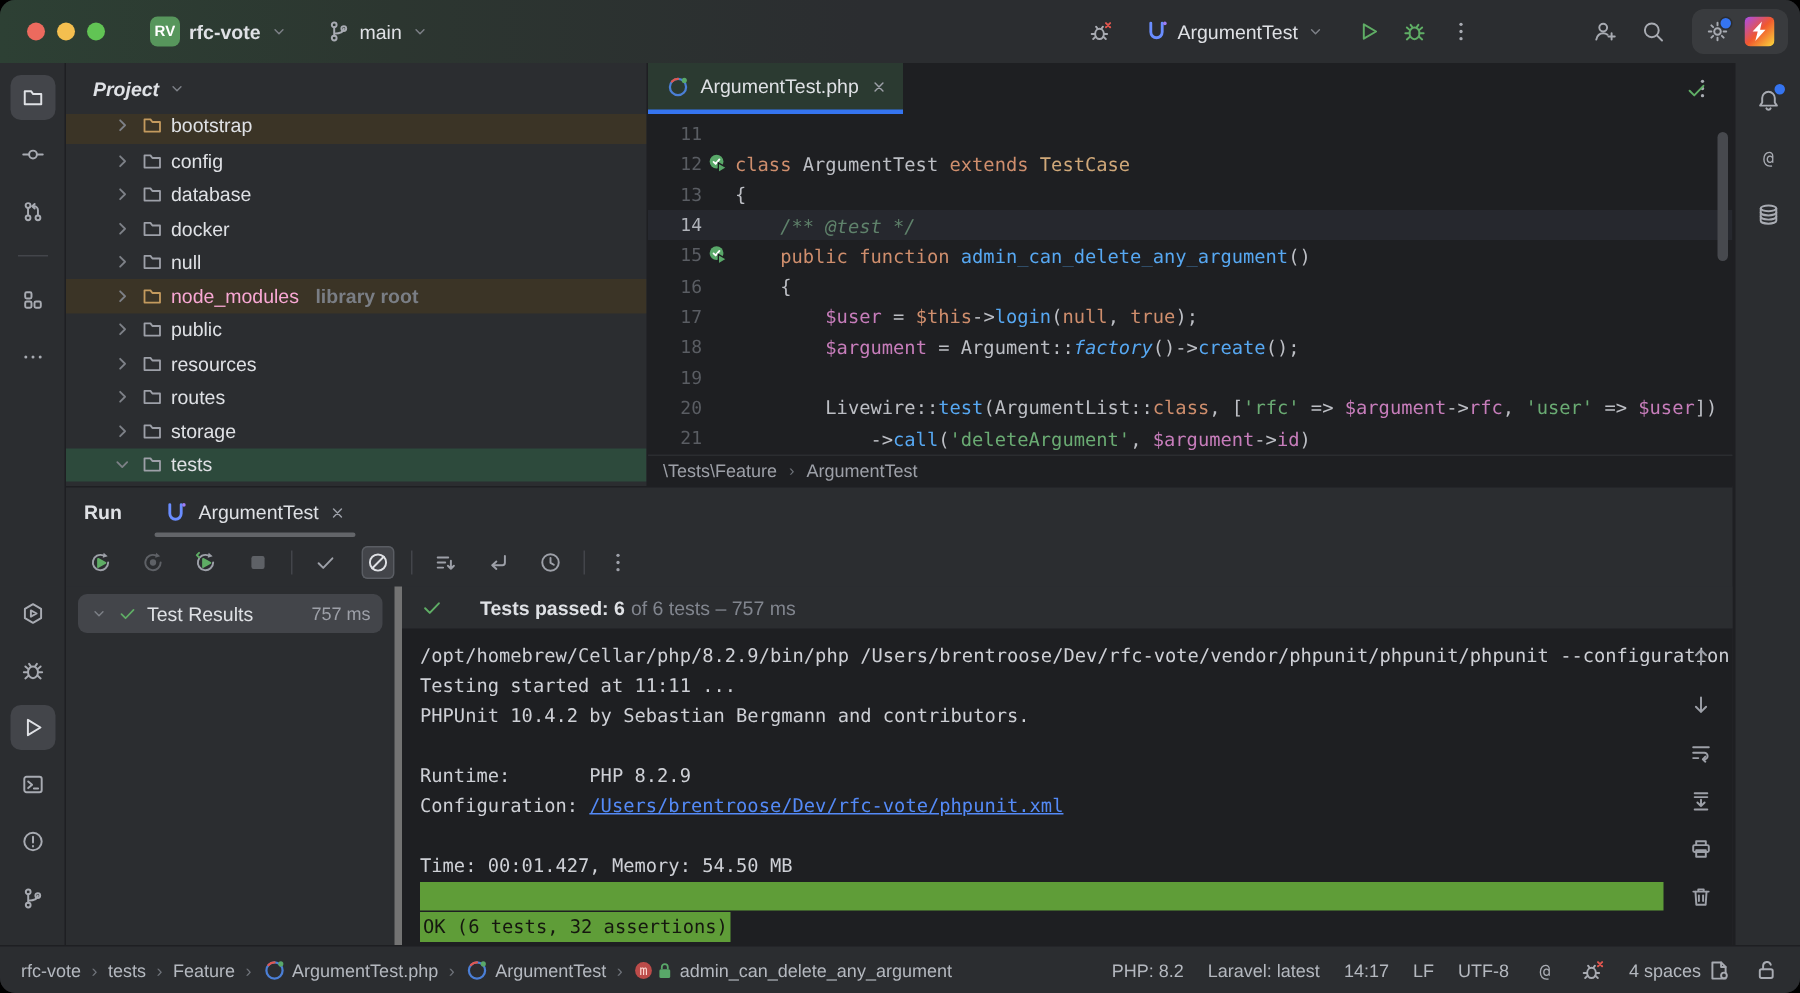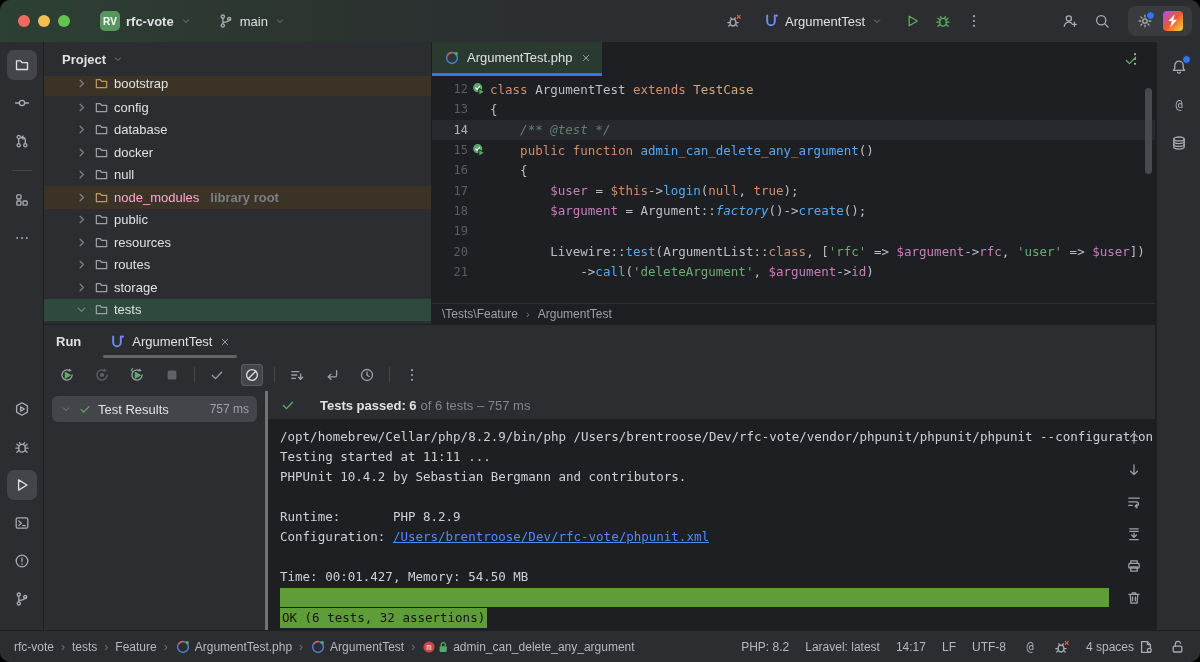--- a/index.html
+++ b/index.html
@@ -40,21 +40,21 @@
     color:#a8abb2;margin-bottom:8px;position:relative;}
   .sbtn.sel{background:#43454a;color:#dfe1e5;}
   .sdiv{width:20px;height:1px;background:#43454a;margin:6px 0 14px;}
   .spacer{flex:1;}
   .badge-dot::after{content:"";position:absolute;right:3px;top:3px;width:7px;height:7px;border-radius:50%;
     background:#3574f0;border:1px solid #2b2d30;}
 
   
   .proj{position:absolute;left:44px;top:42px;width:388px;height:282px;background:#2b2d30;
     border-right:1px solid #1e1f22;box-sizing:border-box;overflow:hidden;z-index:3;}
-  .proj-head{height:34px;display:flex;align-items:center;gap:6px;padding-left:18px;}
+  .proj-head{height:34px;display:flex;align-items:center;gap:6px;padding-left:18px;font-style:italic;}
   .proj-title{color:#dfe1e5;font-size:13px;font-weight:bold;}
   .tree{overflow:hidden;height:248px;}
   .trow{height:22.5px;display:flex;align-items:center;padding-left:30px;gap:5px;color:#dfe1e5;font-size:13px;white-space:nowrap;}
   .trow .icon svg{width:15px;height:15px;}
   .trow.excluded{background:#3b3426;}
   .trow.selected{background:#2d4a3c;}
   .trow.partial{height:15px;margin-top:0;align-items:flex-end;padding-bottom:5px;}
   .trow .fname.orange{color:#f9a8d4;}
   .trow .fsuffix{color:#7a7e85;margin-left:6px;font-weight:bold;}
   .trow .ficon{color:#9da0a8;}
@@ -90,21 +90,21 @@
   .runp-title{color:#dfe1e5;font-size:13px;font-weight:bold;padding:0 18px 0 12px;}
   .runp-tab{position:relative;display:flex;align-items:center;gap:7px;height:33px;padding:0 10px;}
   .runp-tab-label{color:#dfe1e5;font-size:13px;}
   .runp-tab-underline{position:absolute;left:4px;right:4px;bottom:0;height:3px;border-radius:2px;background:#636569;}
   .runbar{height:33px;display:flex;align-items:center;gap:13px;padding-left:12px;}
   .rbtn{display:inline-flex;align-items:center;justify-content:center;color:#9da0a8;width:22px;height:22px;border-radius:4px;}
   .rbtn.dim{opacity:.45;}
   .rbtn.tgl{background:#43454a;box-shadow:0 0 0 1px #5a5d63 inset;color:#dfe1e5;}
   .rsep{width:1px;height:16px;background:#43454a;margin:0 -2px;}
   .run-content{position:absolute;left:0;right:0;top:66px;bottom:0;}
-  .testpane{position:absolute;left:0;top:0;bottom:0;width:224px;background:#2b2d30;border-right:3px solid #737373;box-sizing:border-box;}
+  .testpane{position:absolute;left:0;top:0;bottom:0;width:224px;background:#2b2d30;border-right:5px solid #737373;box-sizing:border-box;}
   .tr-row{margin:5px 8px;height:26px;border-radius:6px;background:#43454a;display:flex;align-items:center;gap:6px;padding:0 8px;}
   .tr-label{color:#dfe1e5;font-size:13px;flex:1;}
   .tr-time{color:#9da0a8;font-size:12px;}
   .outpane{position:absolute;left:224px;right:0;top:0;bottom:0;}
   .summary{height:28px;display:flex;align-items:center;gap:24px;padding-left:12px;background:#2b2d30;font-size:13px;}
   .sum-strong{color:#dfe1e5;font-weight:bold;}
   .sum-muted{color:#81858e;margin-left:4px;}
   .console{position:absolute;left:0;right:0;top:28px;bottom:0;background:#1e1f22;overflow:hidden;
     padding:8px 46px 0 12px;font-family:"DejaVu Sans Mono",monospace;font-size:12.5px;line-height:20px;color:#ced0d6;white-space:pre;}
   .cline{height:20px;}
@@ -512,20 +512,21 @@
       </div>
       <span class="icon tab-kebab">
           <svg viewBox="0 0 16 16" width="16" height="16" fill="none" stroke="currentColor" stroke-width="1.3" stroke-linecap="round" stroke-linejoin="round">
             <circle cx="8" cy="3.2" r="1.1" fill="currentColor" stroke="none"></circle>
             <circle cx="8" cy="8" r="1.1" fill="currentColor" stroke="none"></circle>
             <circle cx="8" cy="12.8" r="1.1" fill="currentColor" stroke="none"></circle>
           </svg>
         </span>
     </div>
     <div class="codearea" id="code">
+        <div class="cl"><span class="lnum">11</span><span class="lic"></span><span class="codeseg"></span></div>
         <div class="cl"><span class="lnum">12</span><span class="lic"><svg viewBox="0 0 15 15" width="15" height="15" fill="none">
               <circle cx="5.7" cy="5.7" r="4.6" fill="#59a869"></circle>
               <path d="M3.7 5.9l1.4 1.4 2.5-3" stroke="#ffffff" stroke-width="1.2" stroke-linecap="round" stroke-linejoin="round"></path>
               <path d="M6.9 6.6l5.5 3.2-5.5 3.2z" fill="#59a869" stroke="#1e1f22" stroke-width="0.9"></path>
             </svg></span><span class="codeseg"><span class="kw">class </span><span class="pl">ArgumentTest </span><span class="kw">extends </span><span class="tan">TestCase</span></span></div>
         <div class="cl"><span class="lnum">13</span><span class="lic"></span><span class="codeseg"><span class="pl">{</span></span></div>
         <div class="cl cur"><span class="lnum">14</span><span class="lic"></span><span class="codeseg"><span class="pl">    </span><span class="cmt">/** @test */</span></span></div>
         <div class="cl"><span class="lnum">15</span><span class="lic"><svg viewBox="0 0 15 15" width="15" height="15" fill="none">
               <circle cx="5.7" cy="5.7" r="4.6" fill="#59a869"></circle>
               <path d="M3.7 5.9l1.4 1.4 2.5-3" stroke="#ffffff" stroke-width="1.2" stroke-linecap="round" stroke-linejoin="round"></path>

